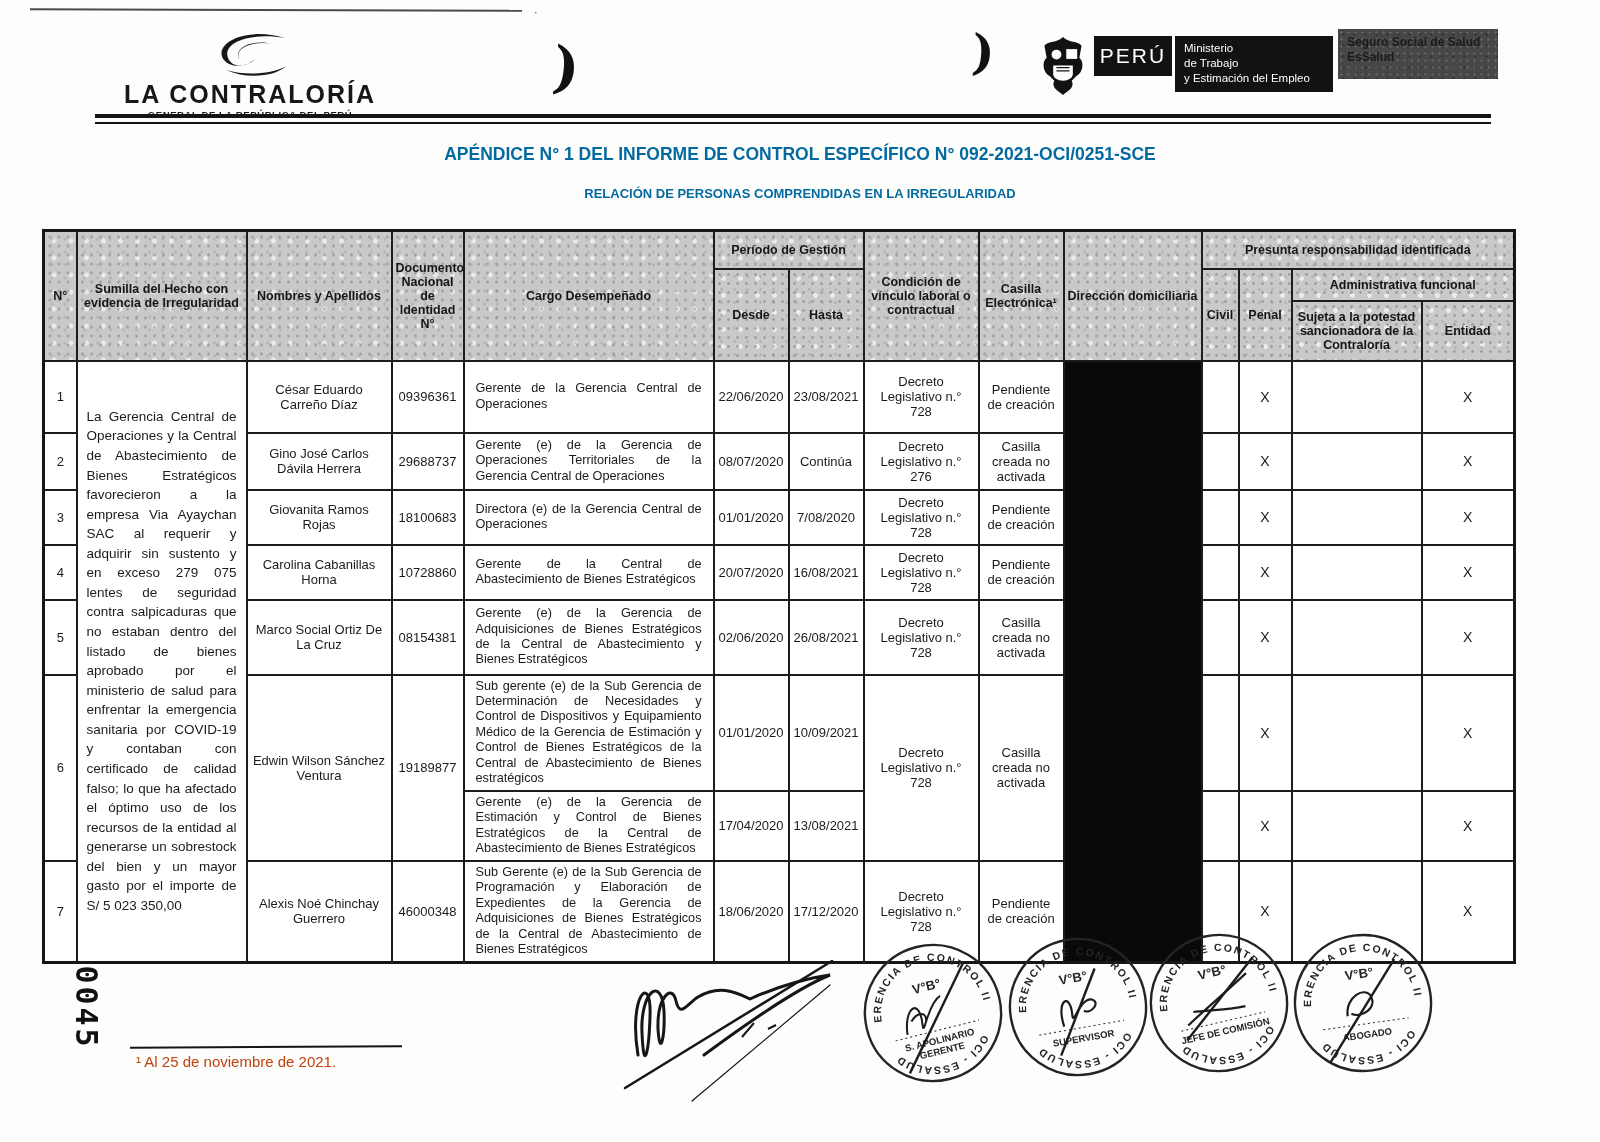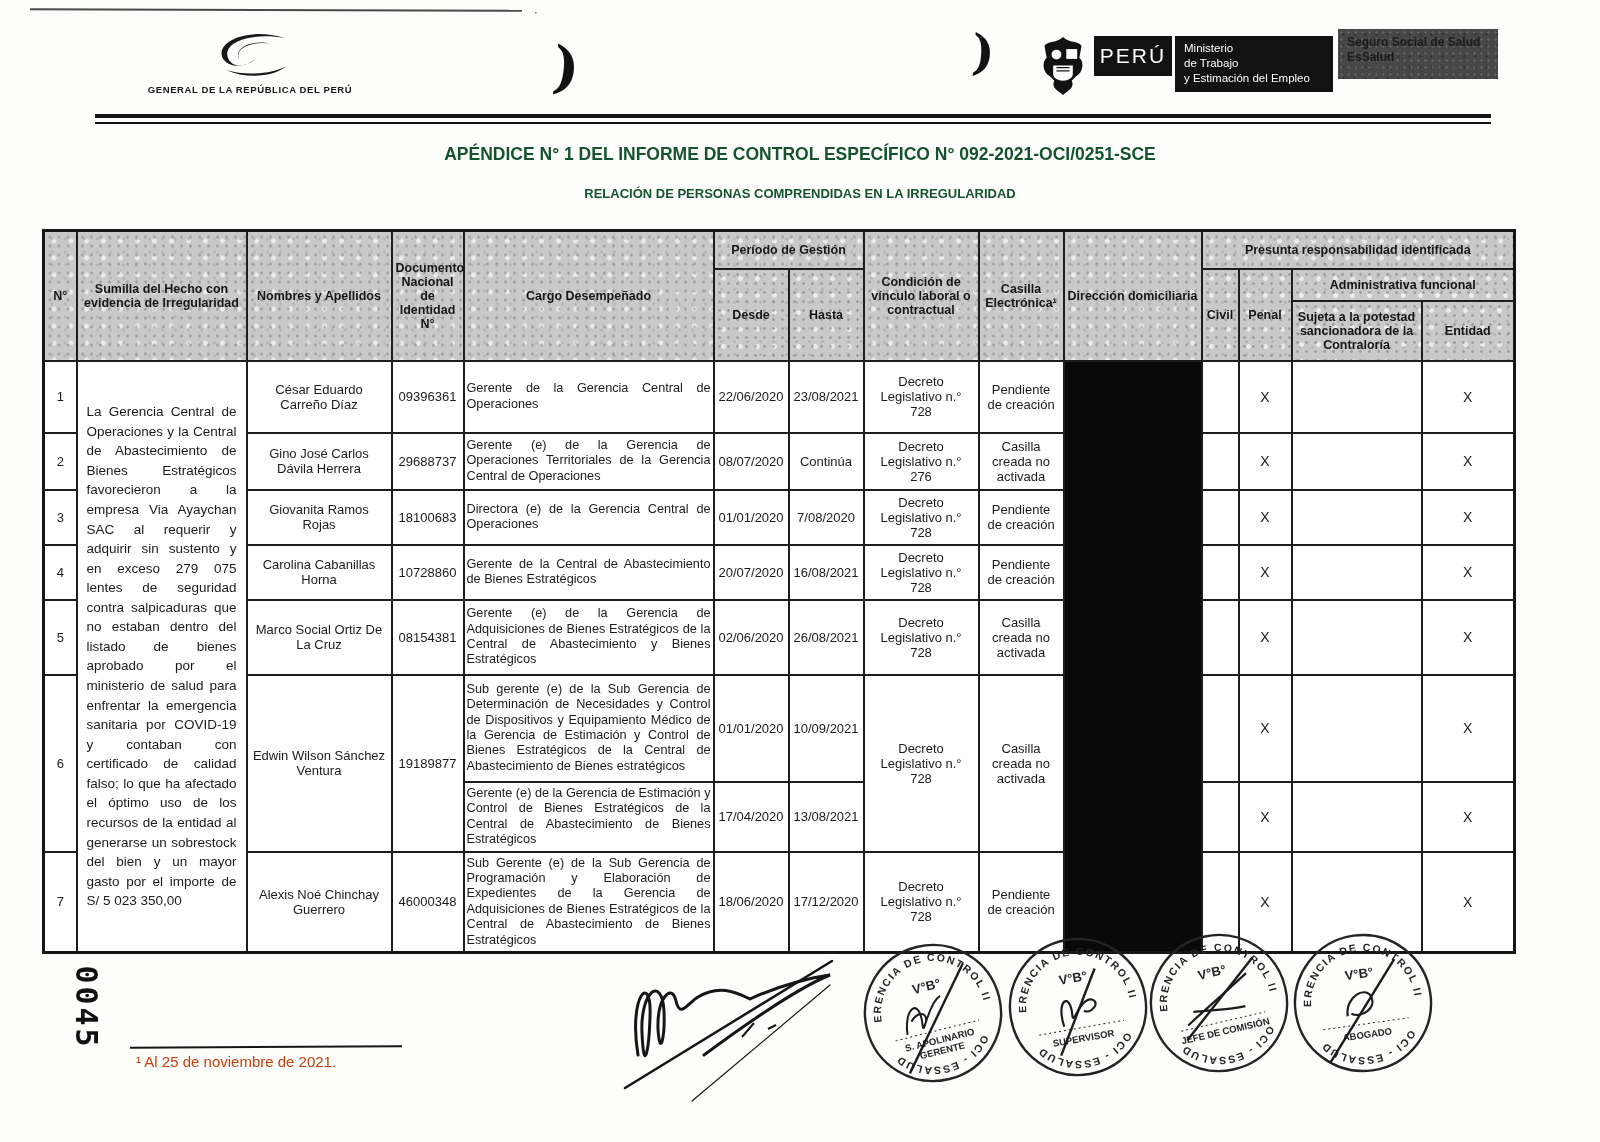--- a/index.html
+++ b/index.html
@@ -24,39 +24,39 @@
   .coat{width:46px;height:60px;margin-right:8px;}
   .box{background:#121212;color:#fff;}
   .peru-box{width:78px;height:40px;display:flex;align-items:center;justify-content:center;
     font-size:21px;font-weight:normal;letter-spacing:2px;margin-right:3px;}
   .min-box{width:158px;height:56px;padding:5px 9px;box-sizing:border-box;font-size:11.5px;line-height:1.3;margin-right:5px;}
   .essalud-box{width:160px;height:50px;padding:6px 9px;box-sizing:border-box;font-size:12px;font-weight:bold;line-height:1.25;
     background:#474747;position:relative;top:-7px;
     background-image:radial-gradient(rgba(255,255,255,.14) 1px,transparent 1.4px),radial-gradient(rgba(0,0,0,.25) 1px,transparent 1.4px);
     background-size:7px 7px,11px 11px;}
   
-  .doc-title{position:absolute;left:0;width:1600px;text-align:center;font-weight:bold;color:#14532d;}
+  .doc-title{position:absolute;left:0;width:1600px;text-align:center;font-weight:bold;color:#0369a1;}
   .title1{top:144px;font-size:17.5px;}
   .title2{top:186px;font-size:13px;}
   
   .tbl-wrap{position:absolute;left:42px;top:229px;}
   table{border-collapse:collapse;table-layout:fixed;width:1471px;background:#fff;}
   th,td{border:2px solid #1d1d1d;overflow:hidden;}
   table{border:3px solid #161616;}
   th{font-size:12.5px;font-weight:bold;padding:8px 3px;color:#161616;
      background-color:#c9c9c9;
      background-image:
        radial-gradient(circle, rgba(110,110,110,.45) 1px, transparent 1.7px),
        radial-gradient(circle, rgba(160,160,160,.5) 1px, transparent 1.8px),
        radial-gradient(circle, rgba(240,240,240,.9) 2px, transparent 2.7px);
      background-size:9px 9px,13px 13px,17px 17px;}
   td{font-size:13px;padding:2px 4px;vertical-align:middle;}
   .nowrap{white-space:nowrap;}
   .c-center{text-align:center;}
-  .c-cargo{text-align:justify;padding:3px 2px;line-height:1.22;font-size:12.7px;vertical-align:middle;}
+  .c-cargo{text-align:justify;padding:3px 11px;line-height:1.22;font-size:12.7px;vertical-align:middle;}
   .c-sumilla{text-align:justify;padding:6px 9px;line-height:1.45;font-size:13.5px;vertical-align:middle;}
   .redacted{background:#090909;padding:0;}
   .hrow1{height:38px;}.hrow2{height:30px;}.hrow3{height:57px;}
   .r1{height:72px;}.r2{height:57px;}.r3{height:55px;}.r4{height:55px;}
   .r5{height:75px;}.r6a{height:107px;}.r6b{height:70px;}.r7{height:100px;}
   .xmark{font-size:14px;}
   
   .page-num{position:absolute;left:36px;top:968px;width:70px;height:90px;}
   .page-num span{display:inline-block;transform:rotate(90deg) translate(22px,-8px);
     font-family:"DejaVu Sans Mono", monospace;font-size:30px;font-weight:bold;letter-spacing:3px;color:#111;}
@@ -81,20 +81,21 @@
 <div class="scan-dot">·</div>
 <div class="paren paren1">)</div>
 <div class="paren paren2">)</div>
 
 <div class="logo-block">
   <svg class="logo-swirl" width="120" height="52" viewBox="0 0 120 52">
     <path d="M95,8 C55,-4 22,14 34,30 C40,38 58,38 66,28 C56,38 42,38 38,28 C32,12 62,2 95,8 Z" fill="#181818"></path>
     <path d="M84,14 C58,8 42,20 50,31 C43,20 58,10 84,14 Z" fill="#181818"></path>
     <path d="M36,40 C58,50 86,46 96,36 C84,44 56,46 36,40 Z" fill="#181818"></path>
   </svg>
+  <div class="logo-name">LA CONTRALORÍA</div>
   <div class="logo-sub">GENERAL DE LA REPÚBLICA DEL PERÚ</div>
 </div>
 <div class="double-rule"></div>
 
 <div class="gov-logos">
   <svg class="coat" viewBox="0 0 40 55">
     <path fill="#121212" d="M20,1 C26,7 33,4 37,9 L35,20 C40,24 38,34 32,37 L28,41 C31,47 25,50 20,54 C15,50 9,47 12,41 L8,37 C2,34 0,24 5,20 L3,9 C7,4 14,7 20,1 Z"></path>
     <circle cx="14" cy="17" r="4.5" fill="#fff"></circle>
     <path d="M23,12 h10 v9 h-10 z" fill="#fff"></path>
     <path d="M11,27 h18 v8 a9,6 0 0 1 -18,0 z" fill="#fff"></path>

